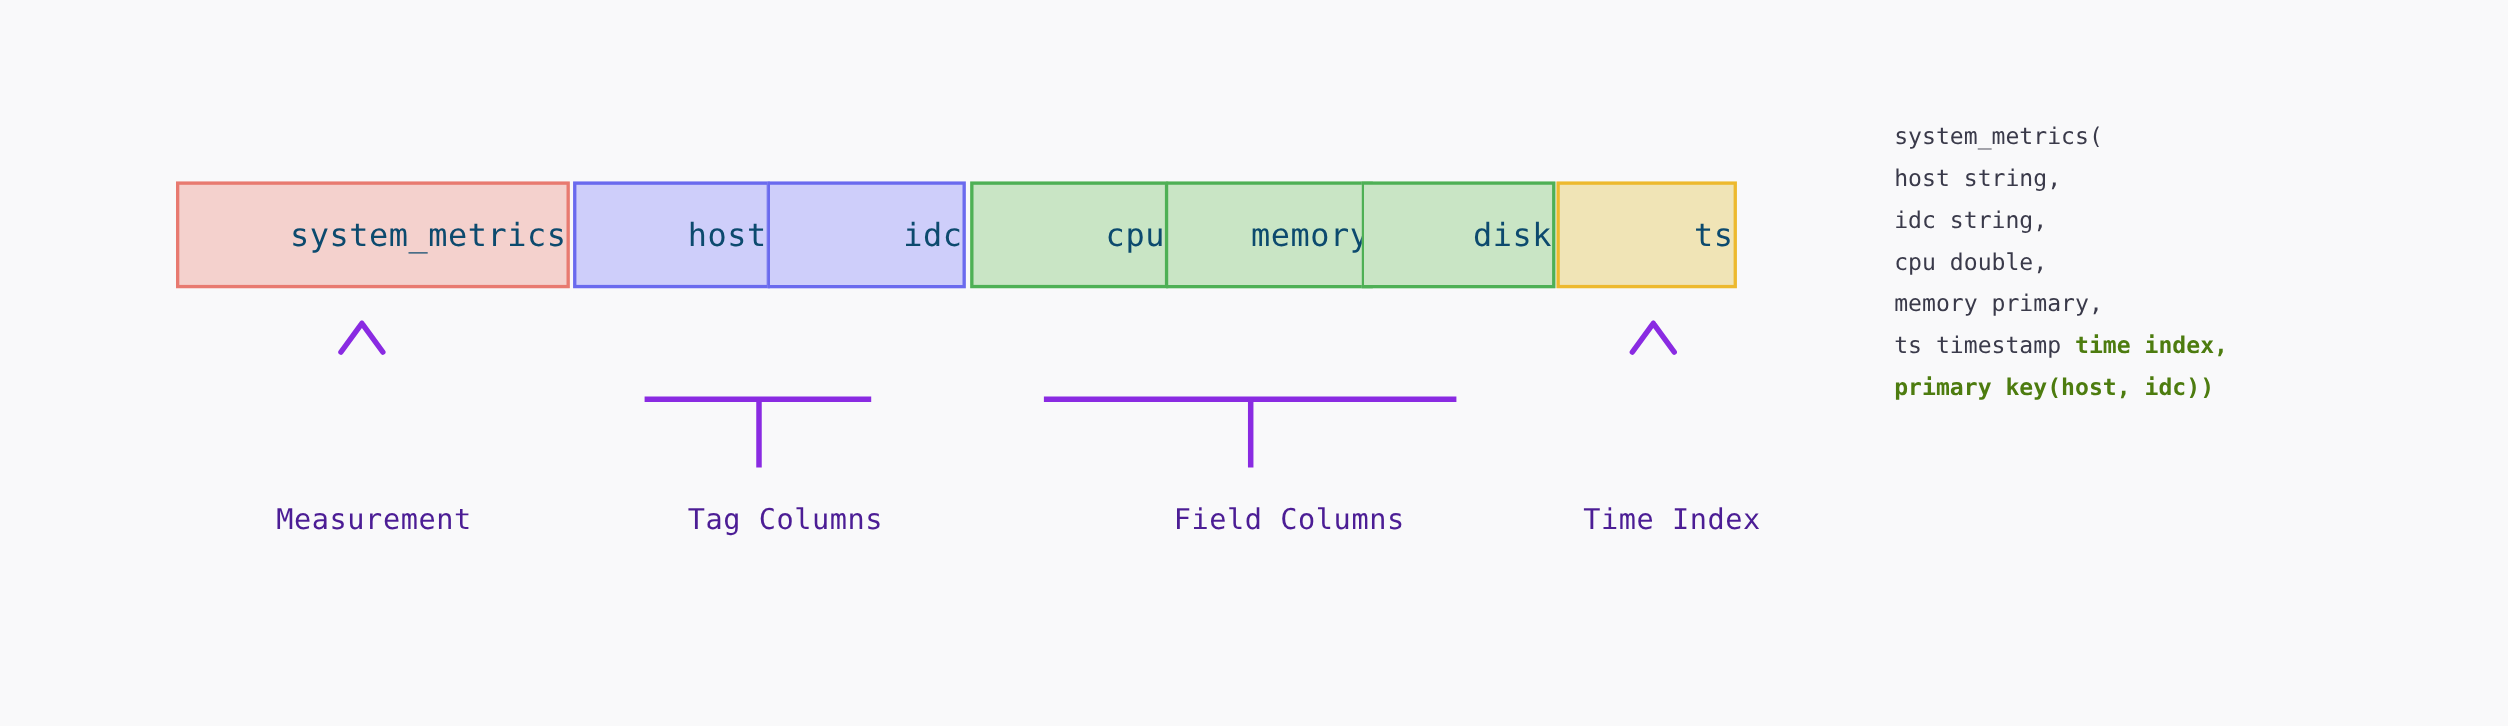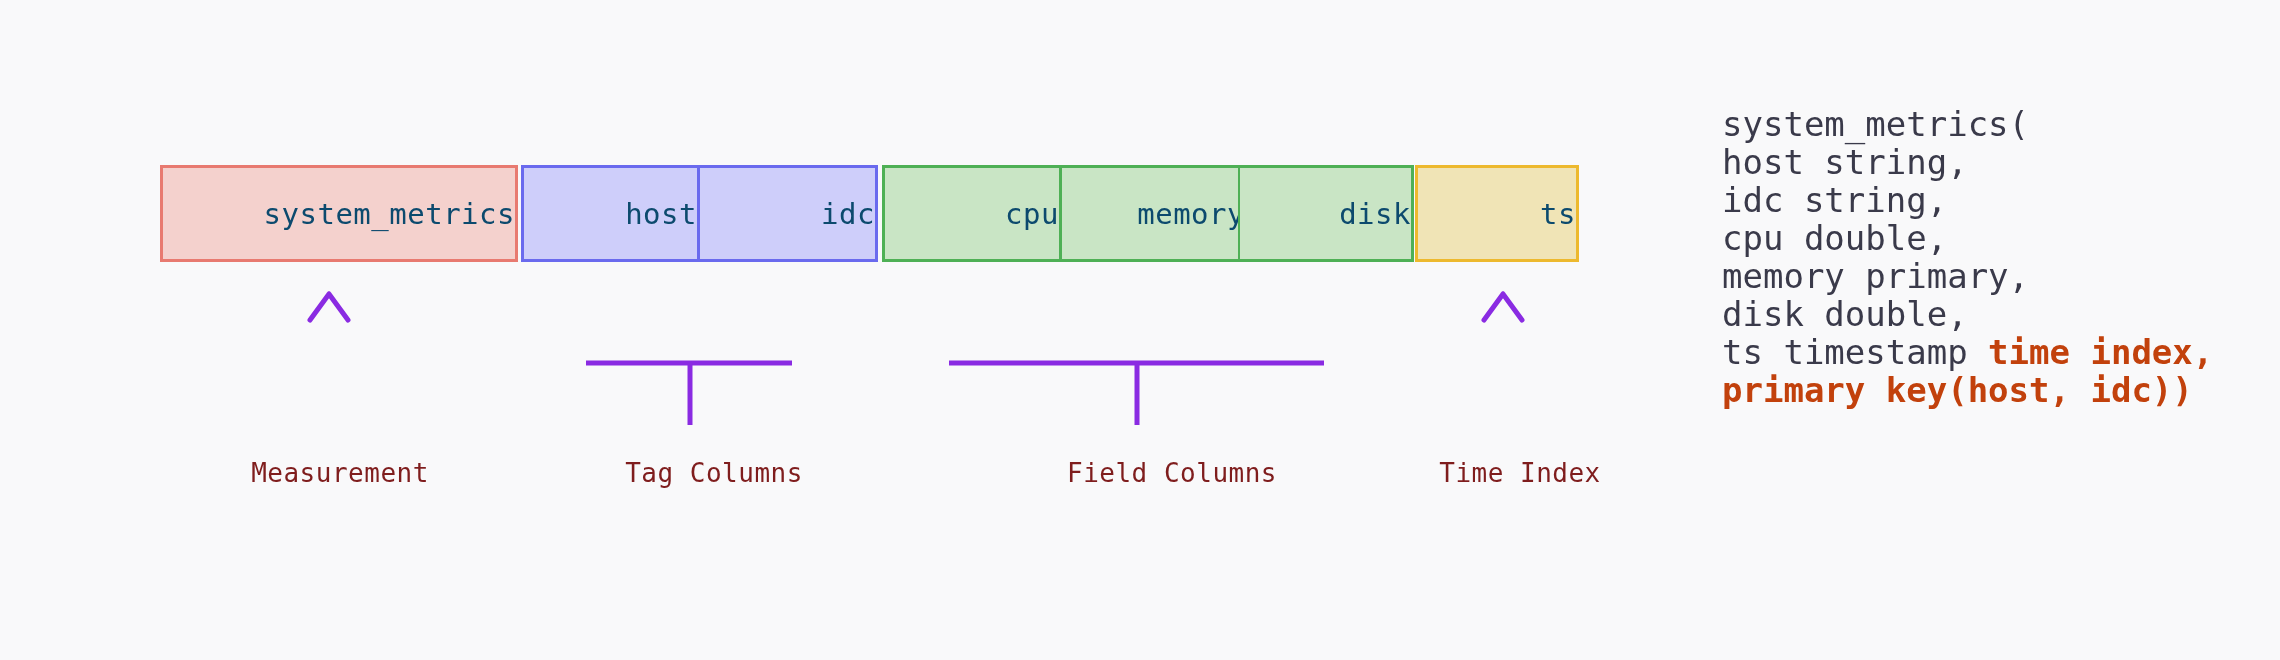--- a/index.html
+++ b/index.html
@@ -48,21 +48,21 @@
     width: 2280px;
     height: 660px;
     pointer-events: none;
   }
 
   
   .caption {
     position: absolute;
     font-family: "DejaVu Sans Mono", monospace;
     font-size: 26px;
-    color: #7f1d1d;
+    color: #4c1d95;
     white-space: nowrap;
     transform: translateX(-50%);
     letter-spacing: 0.5px;
   }
 
   
   #code-panel {
     position: absolute;
     left: 1722px;
     top: 105px;
@@ -71,28 +71,28 @@
   #code-title {
     font-family: "DejaVu Serif", serif;
     font-weight: bold;
     font-size: 34px;
     color: #14102a;
     letter-spacing: 2px;
     margin-bottom: 26px;
   }
   #code-body {
     font-family: "DejaVu Sans Mono", monospace;
-    font-size: 34px;
+    font-size: 21px;
     line-height: 38px;
     color: #3a3a4a;
     white-space: pre;
   }
   #code-body .kw {
     font-weight: bold;
-    color: #c2410c;
+    color: #4d7c0f;
   }
 </style>
 </head>
 <body>
 
 <div id="canvas">
 
   <div>
     <div class="cell grp-measurement" style="left:160px; width:358px;">
       <span>system_metrics</span>
@@ -161,16 +161,16 @@
       <path d="M 1503 294 L 1484 320 M 1503 294 L 1522 320" stroke="#8a2be2" stroke-width="5" fill="none" stroke-linecap="round"></path>
     </g>
   </svg>
 
   <div class="caption" style="left:340px; top:458px;">Measurement</div>
   <div class="caption" style="left:714px; top:458px;">Tag Columns</div>
   <div class="caption" style="left:1172px; top:458px;">Field Columns</div>
   <div class="caption" style="left:1520px; top:458px;">Time Index</div>
 
   <div id="code-panel">
-    <div id="code-body"><div><span>system_metrics(</span></div><div><span>host string,</span></div><div><span>idc string,</span></div><div><span>cpu double,</span></div><div><span>memory primary,</span></div><div><span>disk double,</span></div><div><span>ts timestamp </span><span class="kw">time index,</span></div><div><span class="kw">primary key(host, idc))</span></div></div>
+    <div id="code-body"><div><span>system_metrics(</span></div><div><span>host string,</span></div><div><span>idc string,</span></div><div><span>cpu double,</span></div><div><span>memory primary,</span></div><div><span>ts timestamp </span><span class="kw">time index,</span></div><div><span class="kw">primary key(host, idc))</span></div></div>
   </div>
 
 </div>
 
 </body></html>

